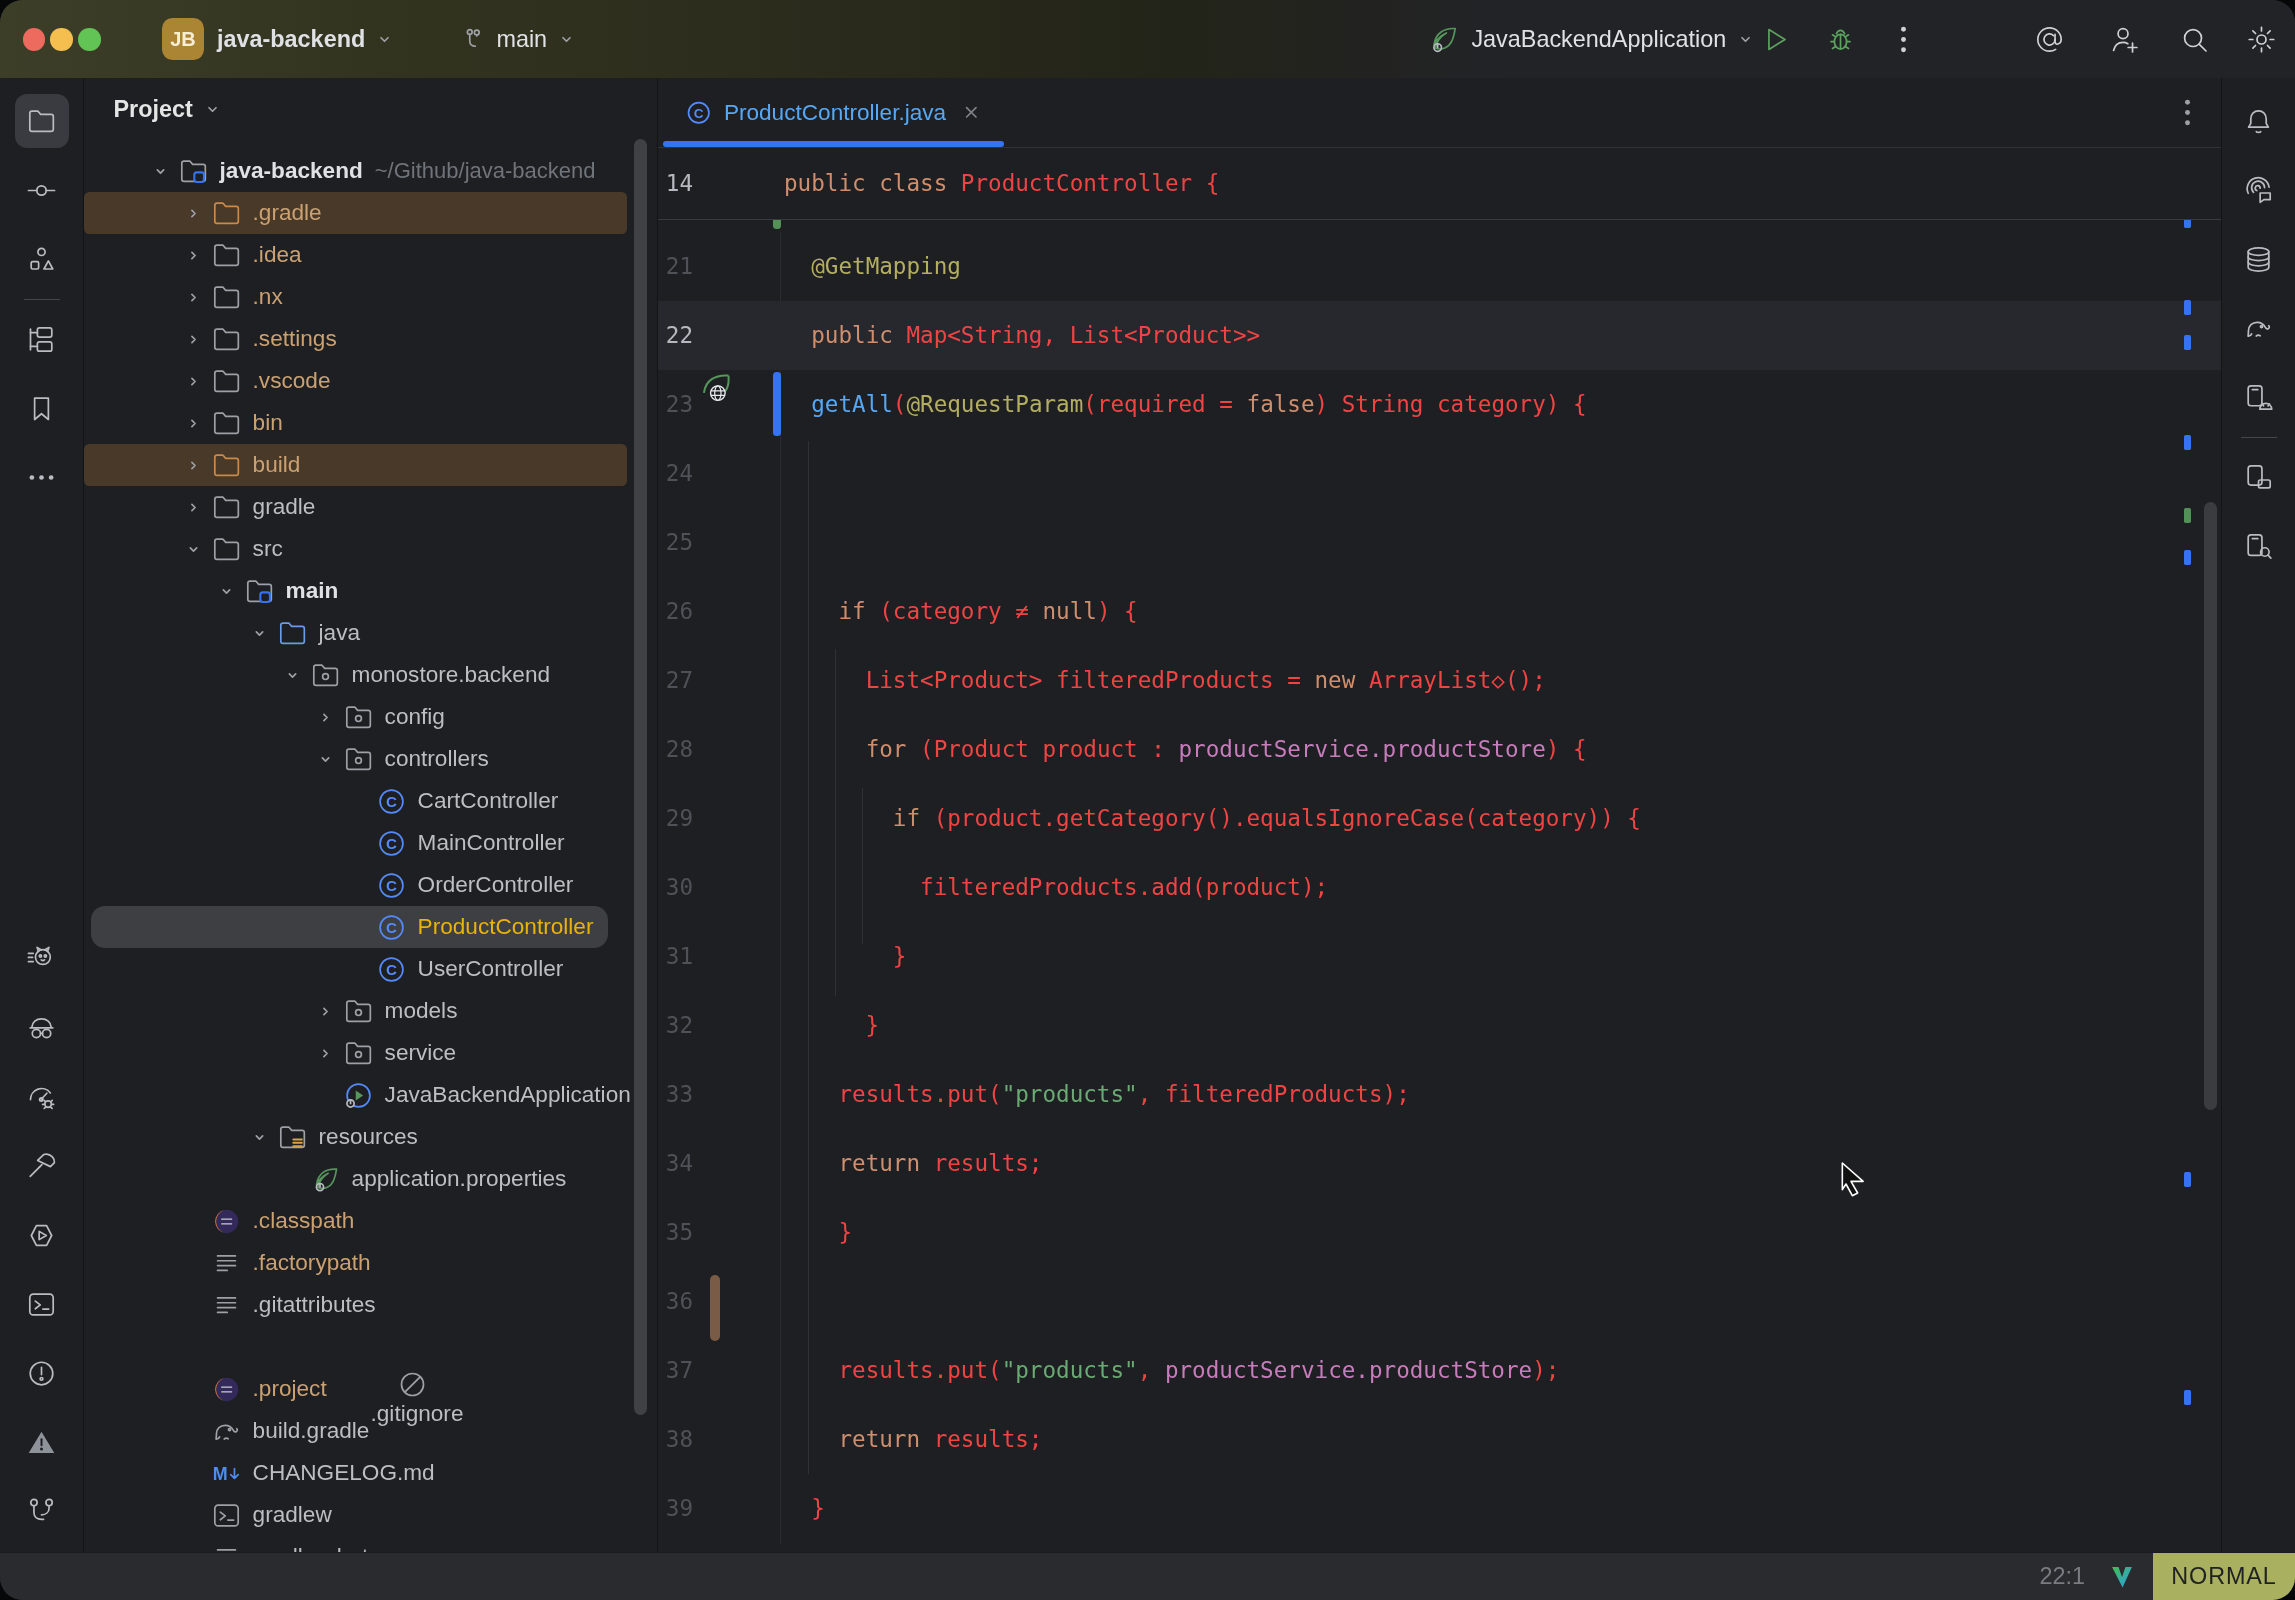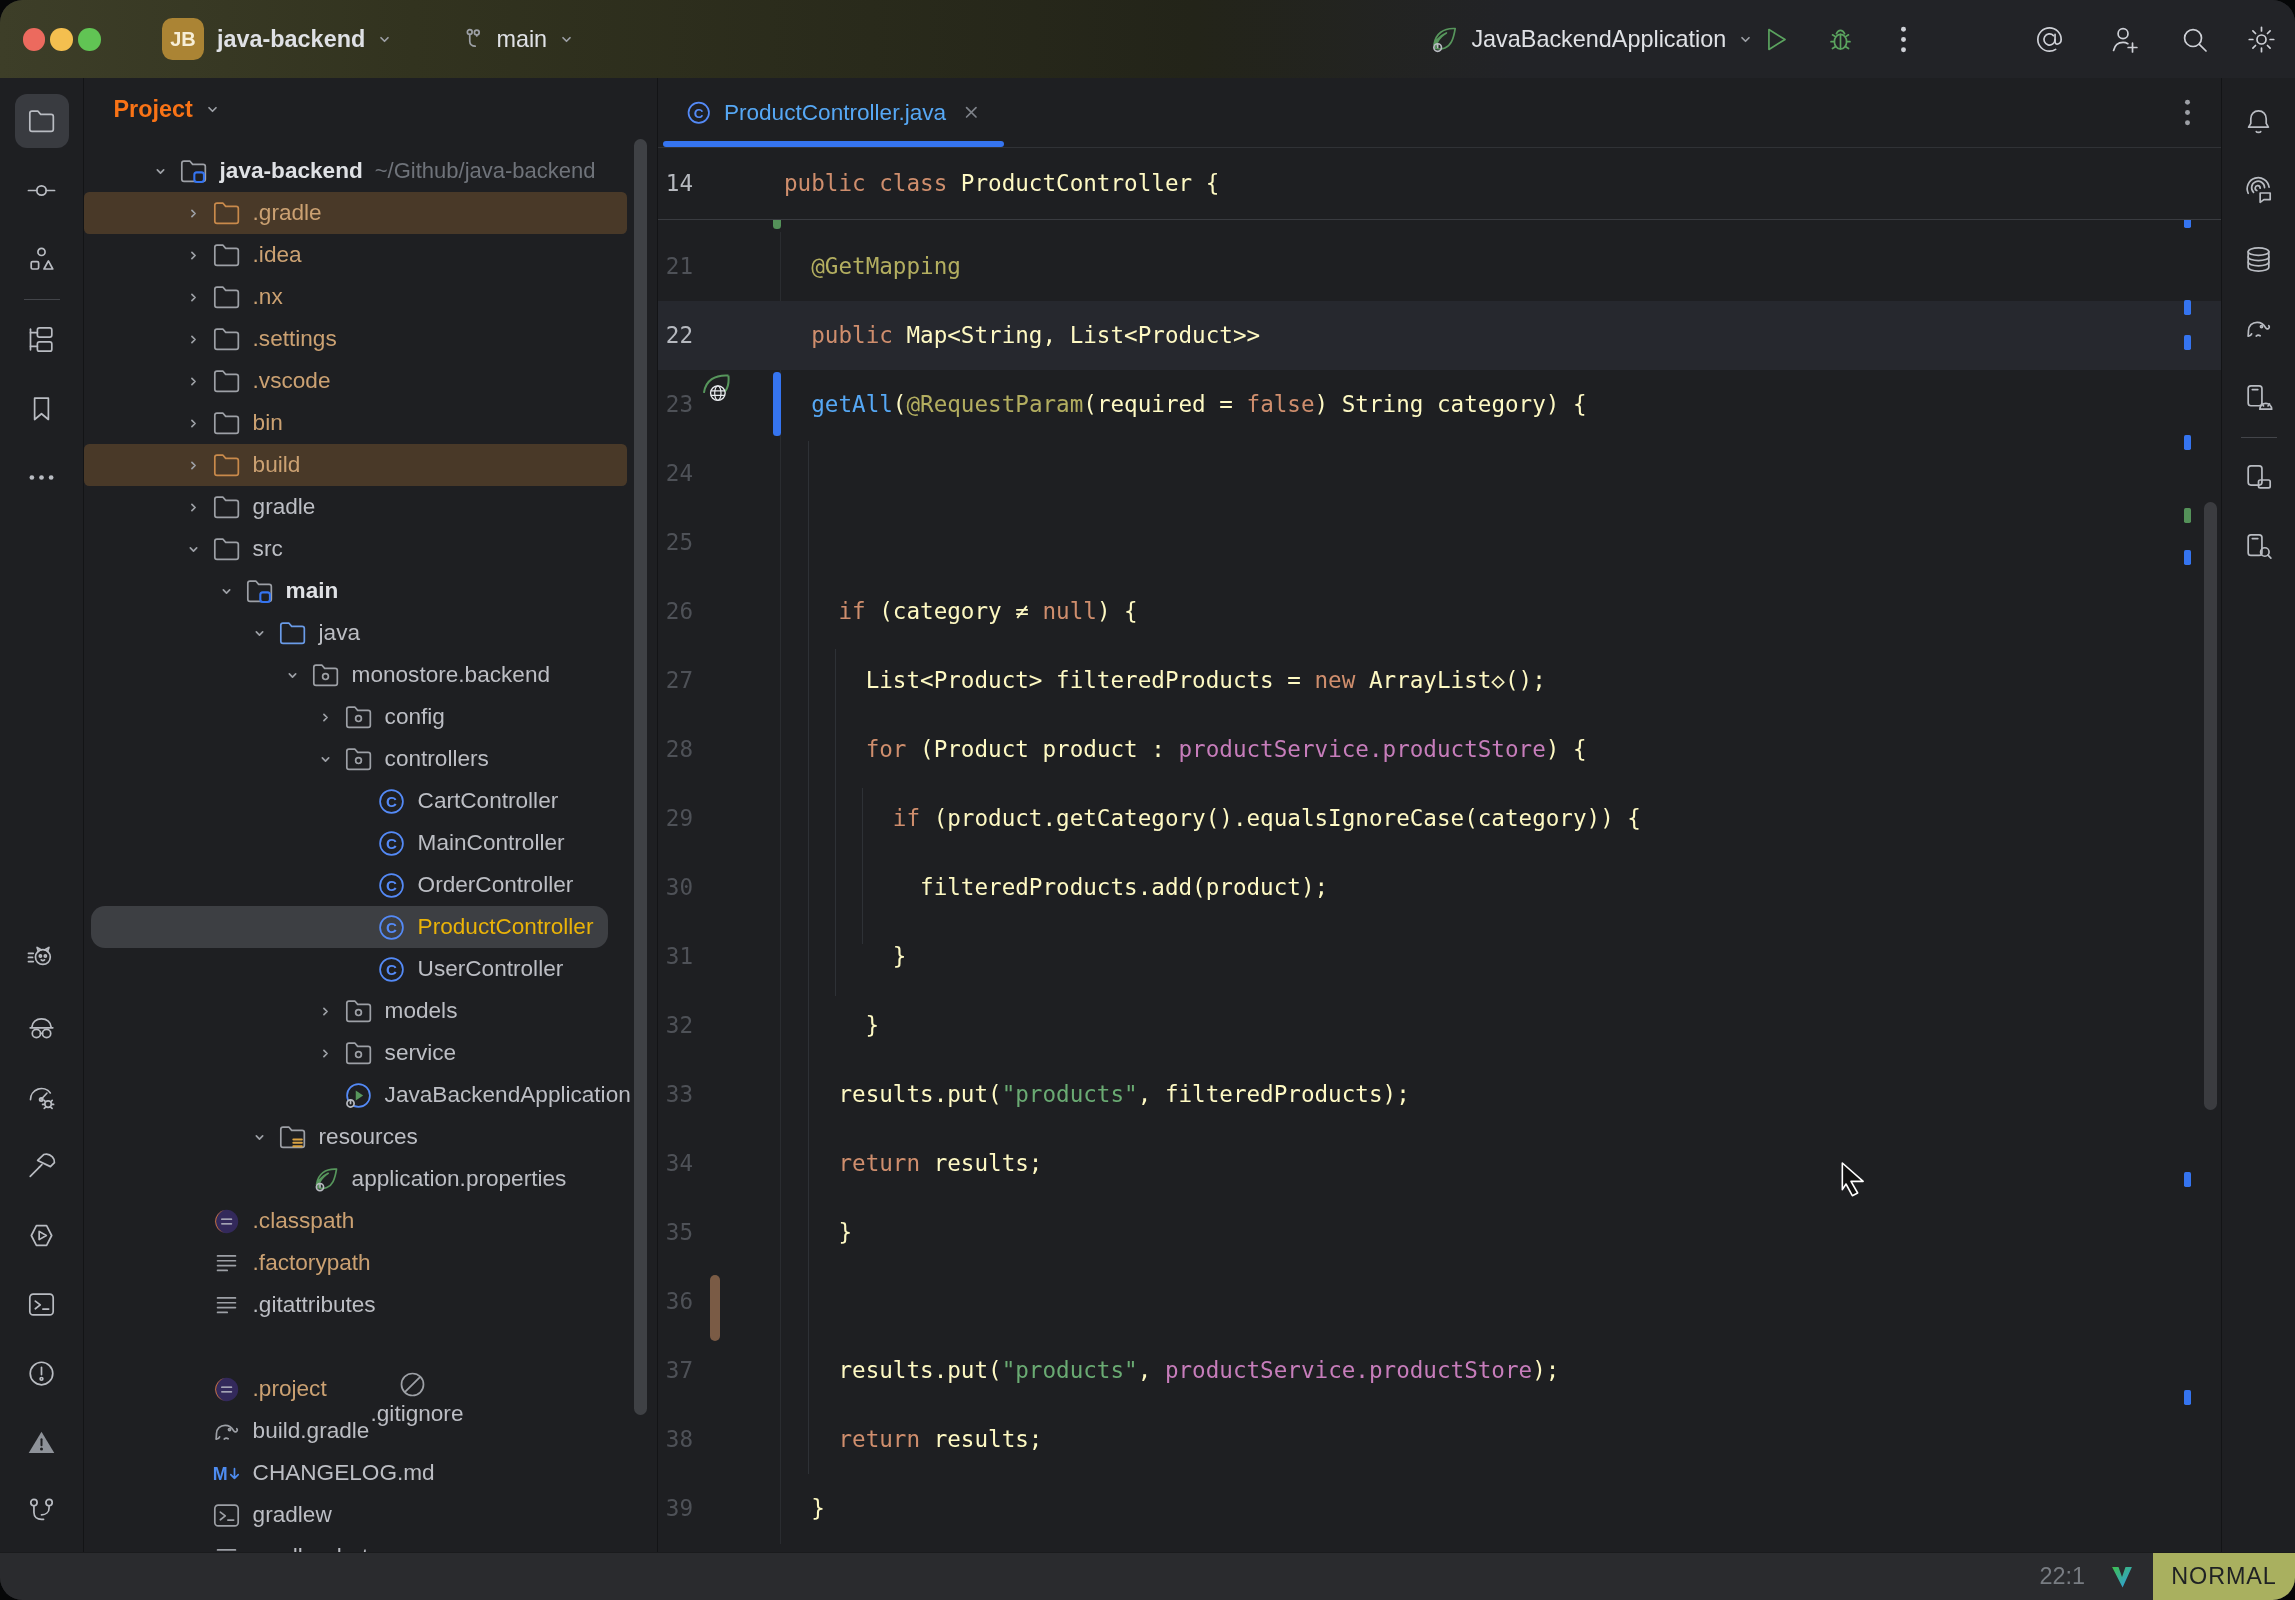--- a/index.html
+++ b/index.html
@@ -31,21 +31,21 @@
   .right-rail{width:73px;background:#1E1F22;border-left:0.9px solid #131416;display:flex;flex-direction:column;}
   .rail-slot{height:69px;display:flex;align-items:center;justify-content:center;color:#B9BCC2;}
   .rail-btn{width:54px;height:54px;border-radius:12px;display:flex;align-items:center;justify-content:center;}
   .rail-btn.active{background:#393B40;}
   .rail-btn svg{width:33px;height:33px;}
   .rail-divider{height:0.9px;width:36px;margin:5.2px auto;background:#43454A;flex:none;}
   .rail-spacer{flex:1;}
 
   
   .panel{width:573px;background:#1E1F22;border-right:0.9px solid #131416;position:relative;overflow:hidden;}
-  .panel-header{position:absolute;top:7px;left:29.5px;height:49px;display:flex;align-items:center;color:#f97316;
+  .panel-header{position:absolute;top:7px;left:29.5px;height:49px;display:flex;align-items:center;color:#e5e5e5;
     font-size:23.4px;font-weight:700;}
   .tree{position:absolute;top:72px;left:0;right:0;}
   .tree-row{height:42px;display:flex;align-items:center;font-size:22.6px;color:#BCBEC4;position:relative;}
   .tree-row .chev{width:33px;height:42px;flex:none;display:flex;align-items:center;justify-content:center;color:#9DA0A6;}
   .tree-row .chev svg{width:19px;height:19px;}
   .tree-row .ticon{width:33px;height:33px;flex:none;margin-right:9.6px;color:#9DA0A6;}
   .tree-row .tlabel{white-space:nowrap;}
   .tree-row .tpath{margin-left:12px;color:#6F737A;font-size:22px;}
   .tree-row.hl-brown{background:#493928;border-radius:5.2px;margin-right:30px;}
   .tree-row.hl-sel{background:#3D3F43;border-radius:14px;margin-left:7px;margin-right:49px;}
@@ -69,21 +69,21 @@
   .gutter-sep{position:absolute;left:122px;top:84px;bottom:8.7px;width:0.9px;background:#2A2C30;}
   .code-rows{position:absolute;top:84px;left:0;right:0;}
   .code-row{height:69px;position:relative;}
   .code-row.current{background:#26282E;}
   .lnum{position:absolute;left:0;top:0;width:35px;height:69px;line-height:69px;text-align:right;
         font-size:22.6px;color:#4E5157;}
   .current .lnum, .sticky .lnum{color:#B6B9BF;}
   .codeline{position:absolute;left:126px;top:0;height:69px;line-height:69px;white-space:pre;font-size:22.6px;}
   .sticky .lnum{line-height:71px;height:71px;}
   .sticky .codeline{line-height:71px;height:71px;}
-  .tok-k{color:#CF8E6D;} .tok-t{color:#fef9c3;margin-top:36px;} .tok-a{color:#B3AE60;} .tok-m{color:#56A8F5;}
+  .tok-k{color:#CF8E6D;} .tok-t{color:#ef4444;margin-top:36px;} .tok-a{color:#B3AE60;} .tok-m{color:#56A8F5;}
   .tok-f{color:#C77DBB;} .tok-s{color:#6AAB73;}
   .guide{position:absolute;width:0.9px;background:#2E3136;}
   .chg{position:absolute;border-radius:3.5px;width:7.8px;left:115px;}
   .chg.green{background:#549159;} .chg.blue{background:#3574F0;}
   .gutter-pill{position:absolute;left:52px;width:10.4px;border-radius:6px;background:#7A5B45;}
   .endpoint{position:absolute;left:38px;width:38px;height:38px;}
   .insp-check{position:absolute;right:10.4px;top:3.5px;width:28px;height:28px;}
   .ed-scrollbar{position:absolute;right:4.3px;width:13px;border-radius:7px;background:#4B4D52;opacity:.65;}
   .stripe{position:absolute;right:30px;width:7px;height:14.8px;border-radius:1.7px;}
 

